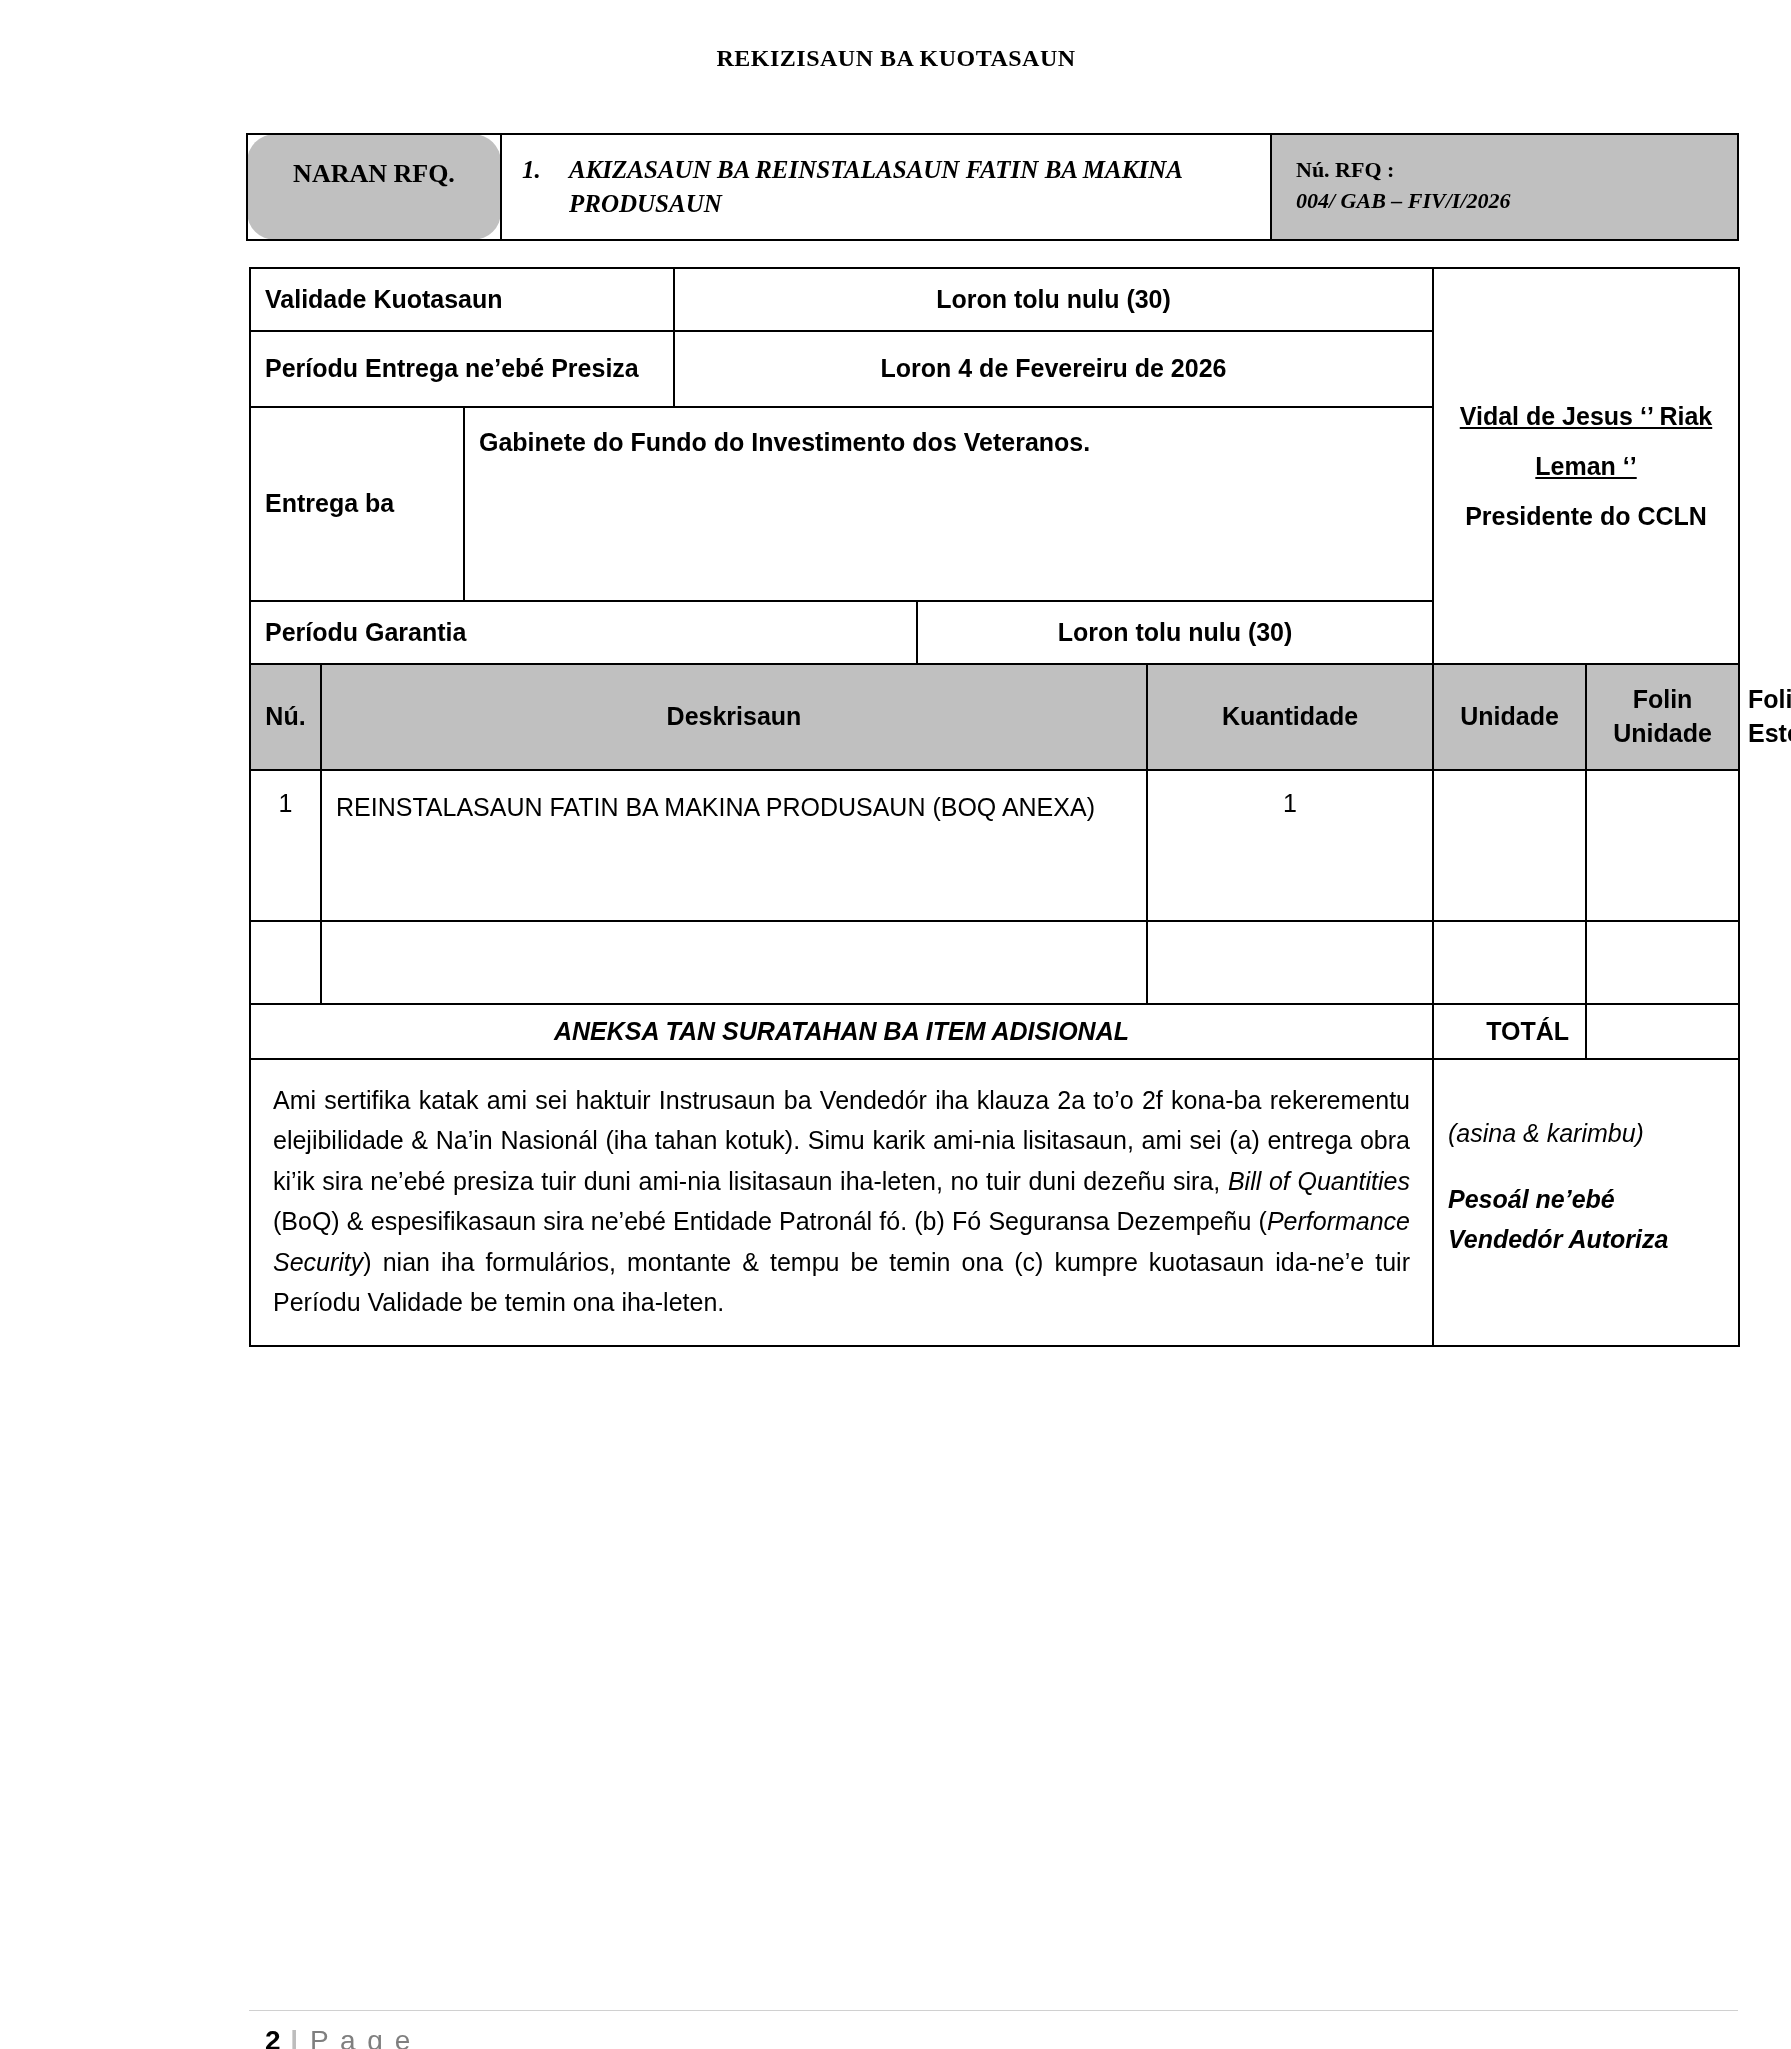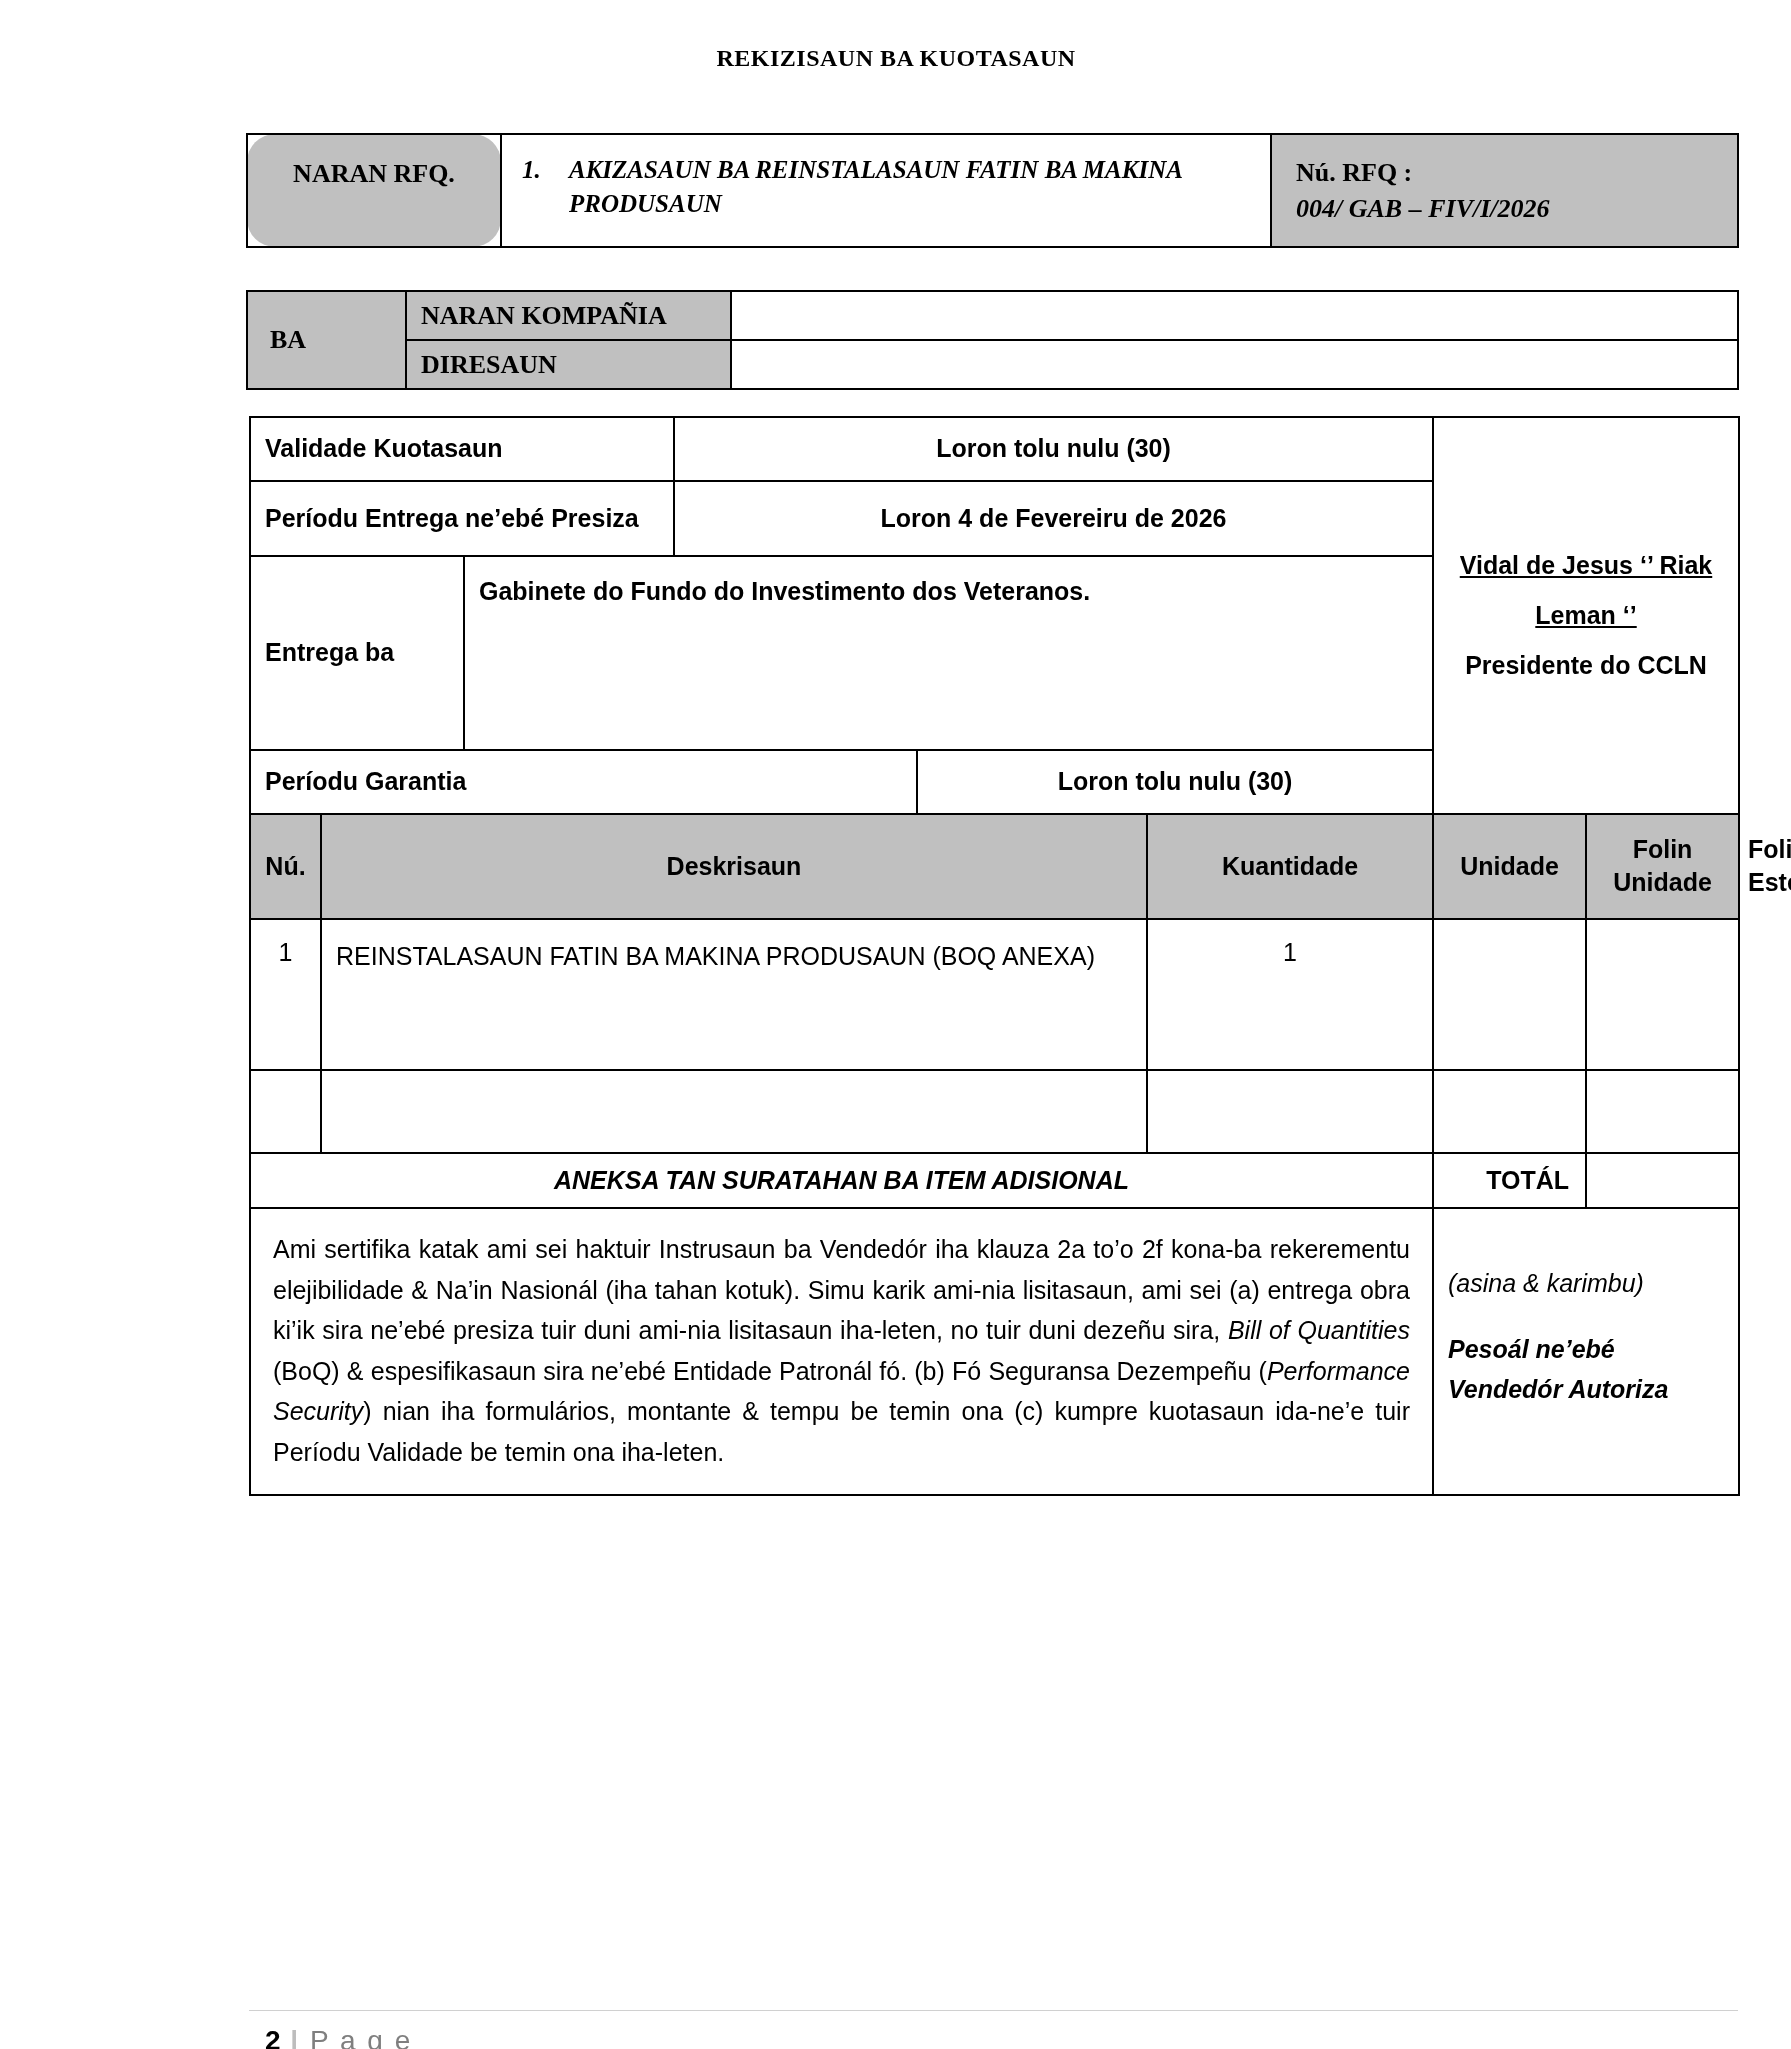--- a/index.html
+++ b/index.html
@@ -66,21 +66,21 @@
   }
   .rfq-desc .num {
     position: absolute;
     left: 20px;
     top: 18px;
     font-style: italic;
     font-weight: bold;
   }
   .rfq-num {
     font-weight: bold;
-    font-size: 26px;
+    font-size: 22px;
     line-height: 1.4;
     padding-top: 20px !important;
     padding-left: 24px !important;
   }
   .rfq-num .italic-line {
     font-style: italic;
     font-weight: bold;
   }
 
   
@@ -230,33 +230,20 @@
         <span>AKIZASAUN BA REINSTALASAUN FATIN BA MAKINA PRODUSAUN</span>
       </td>
       <td class="cell-grey rfq-num">
         <div>Nú. RFQ :</div>
         <div class="italic-line">004/ GAB – FIV/I/2026</div>
       </td>
     </tr>
   </tbody>
     </table>
 
-  <table class="tbl-ba">
-    <tbody>
-        <tr>
-      <td class="ba-label" rowspan="2">BA</td>
-      <td class="ba-field">NARAN KOMPAÑIA</td>
-      <td class="ba-input"></td>
-    </tr>
-    <tr>
-      <td class="ba-field">DIRESAUN</td>
-      <td class="ba-input"></td>
-    </tr>
-  </tbody>
-    </table>
 
 
   <table class="tbl-main">
     <colgroup>
       <col style="width:71px">
       <col style="width:143px">
       <col style="width:210px">
       <col style="width:243px">
       <col style="width:230px">
       <col style="width:93px">

